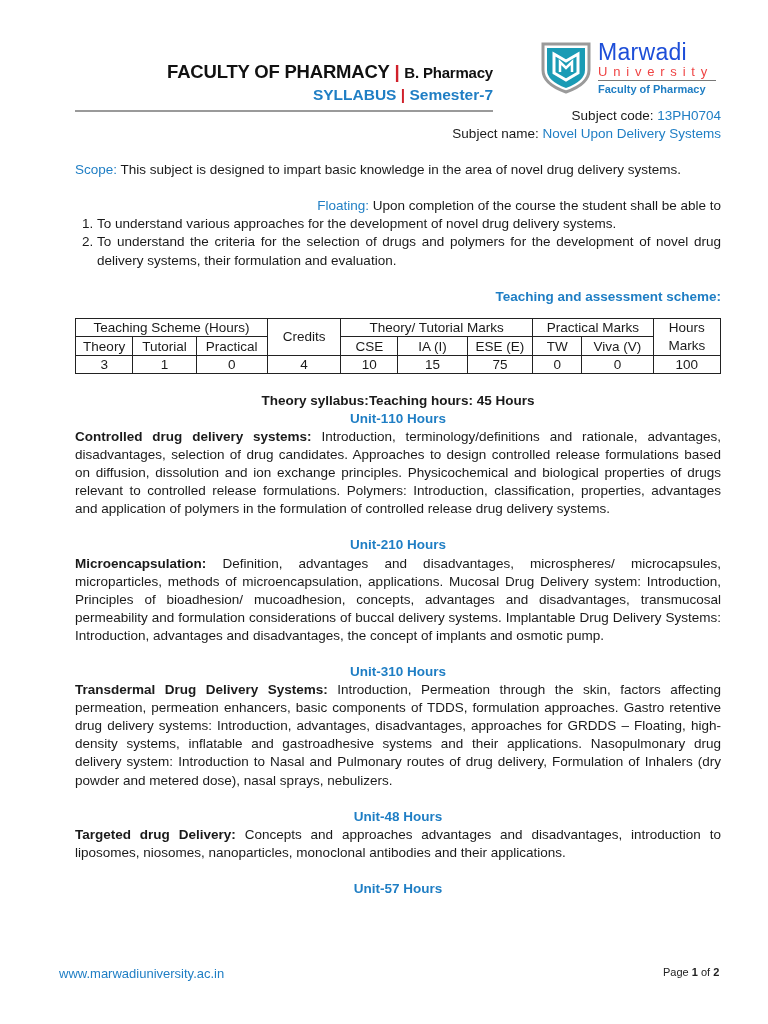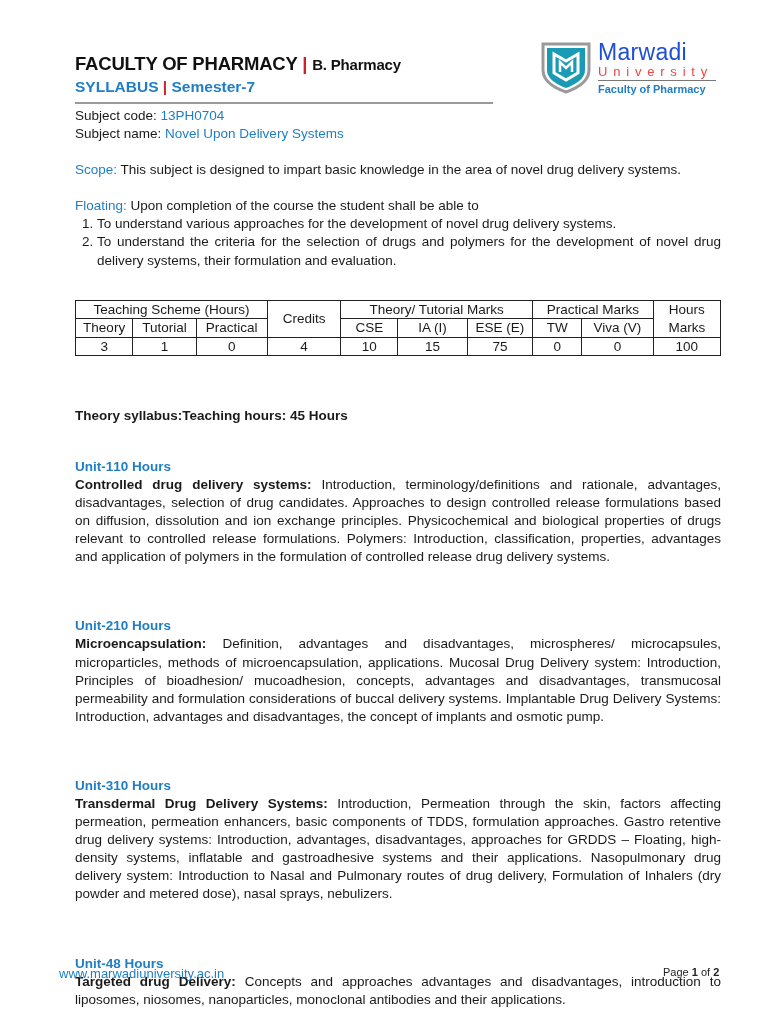--- a/index.html
+++ b/index.html
@@ -1,40 +1,40 @@
 <!DOCTYPE html>
 <html><head>
 <meta charset="utf-8">
 <style>
   html, body { margin:0; padding:0; background:#ffffff; }
   body { width:768px; height:1024px; position:relative; overflow:hidden;
          font-family:"Liberation Sans", "DejaVu Sans", sans-serif; color:#1a1a1a; }
   .blue { color:#1f7ec4; }
   .red { color:#d0202a; }
-  .header { position:absolute; left:75px; top:52px; width:418px; }
+  .header { position:absolute; left:75px; top:60px; width:418px;text-align:right; }
   .h-line1 { font-size:18.5px; font-weight:bold; letter-spacing:-0.2px; line-height:24px; color:#111; }
   .h-line1 .sub { font-size:15px; }
   .h-line2 { font-size:15.5px; font-weight:bold; line-height:20px; }
   .h-rule { position:absolute; left:0; top:50px; width:418px; height:2px; background:#9a9a9a; }
   .logo { position:absolute; left:540px; top:40px; width:200px; height:56px; }
   .logo-shield { position:absolute; left:0; top:0; width:52px; height:54px; }
   .logo-text { position:absolute; left:58px; top:0; }
   .logo-name { font-size:23px; letter-spacing:0.3px; color:#1d4ed8; line-height:24px; font-weight:normal; }
   .logo-uni { font-size:13px; letter-spacing:5.8px; color:#ef4444; line-height:15px; }
   .logo-rule { width:118px; height:1px; background:#777; margin-top:1px; }
   .logo-fac { font-size:11px; font-weight:bold; color:#1f7ec4; line-height:14px; margin-top:1px; }
   .content { position:absolute; left:75px; top:107px; width:646px; font-size:13.5px; line-height:18.1px; }
-  .p { margin:0; }
+  .p { margin:0;text-align:right; }
   .gap { height:18px; }
   .justify { text-align:justify; }
   ol { margin:0; padding-left:22px; }
   ol li { padding-left:0; }
   table.scheme { border-collapse:collapse; width:646px; font-size:13.5px; margin-top:12px; }
   table.scheme td { border:1px solid #222; text-align:center; padding:0 2px; line-height:17px; }
-  .row-flex { display:flex; justify-content:flex-start;margin-top:33px; }
+  .row-flex { display:flex; justify-content:center; }
   .bold { font-weight:bold; }
   .footer-left { position:absolute; left:59px; top:966px; font-size:13px; color:#1f7ec4; }
   .footer-right { position:absolute; left:663px; top:966px; font-size:11px; color:#222; }
 </style>
 </head>
 <body>
 
 <div class="header">
   <div class="h-line1">
     <span>FACULTY OF PHARMACY</span>
@@ -81,20 +81,21 @@
   <div class="gap"></div>
   <p class="p">
     <span class="blue">Floating:</span>
     <span>Upon completion of the course the student shall be able to</span>
   </p>
   <ol>
     <li class="justify">To understand various approaches for the development of novel drug delivery systems.</li>
     <li class="justify">To understand the criteria for the selection of drugs and polymers for the development of novel drug delivery systems, their formulation and evaluation.</li>
   </ol>
   <div class="gap"></div>
+  <p class="p blue bold">Teaching and assessment scheme:</p>
   <table class="scheme">
     <tbody>
         <tr>
       <td colspan="3">Teaching Scheme (Hours)</td>
       <td rowspan="2" style="width:68px">Credits</td>
       <td colspan="3">Theory/ Tutorial Marks</td>
       <td colspan="2">Practical Marks</td>
       <td rowspan="2" style="width:62px; white-space:normal; line-height:18px">Hours Marks</td>
     </tr>
     <tr>

